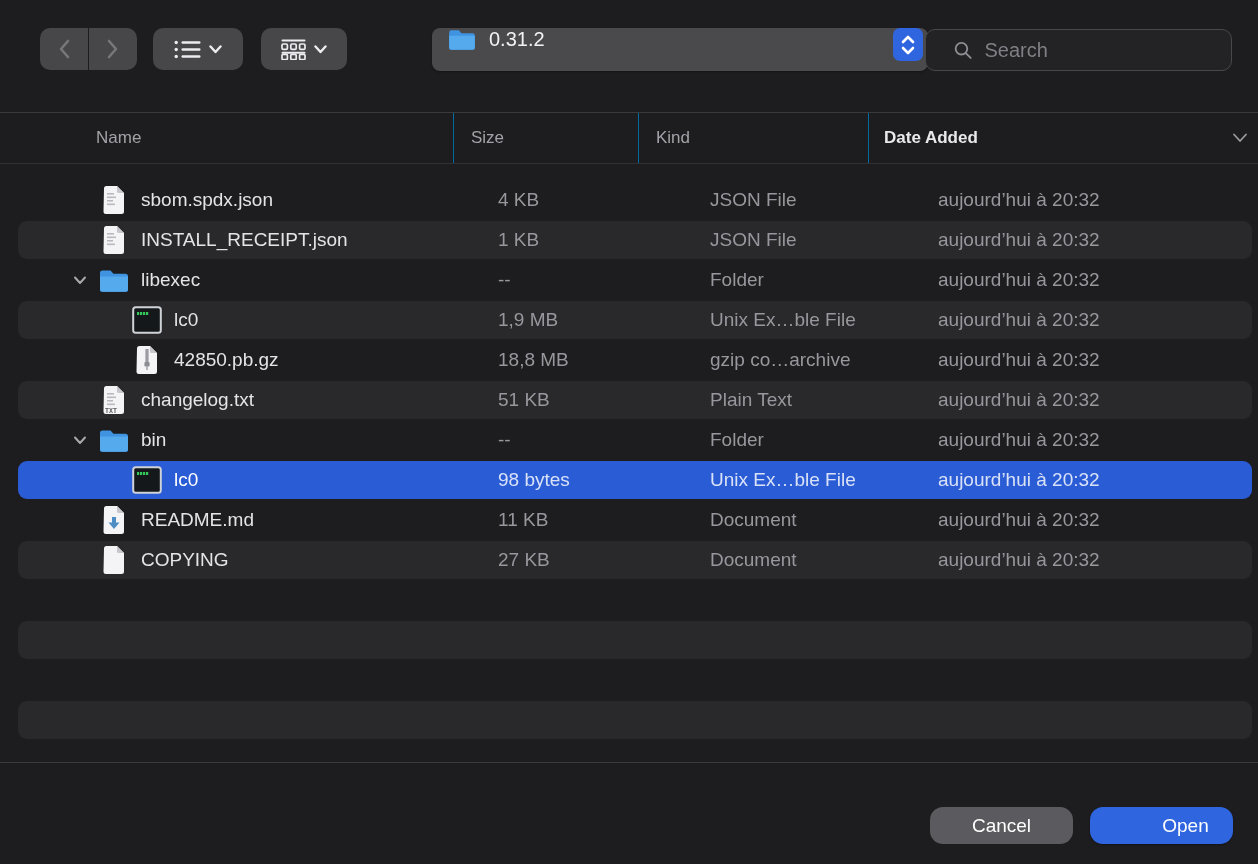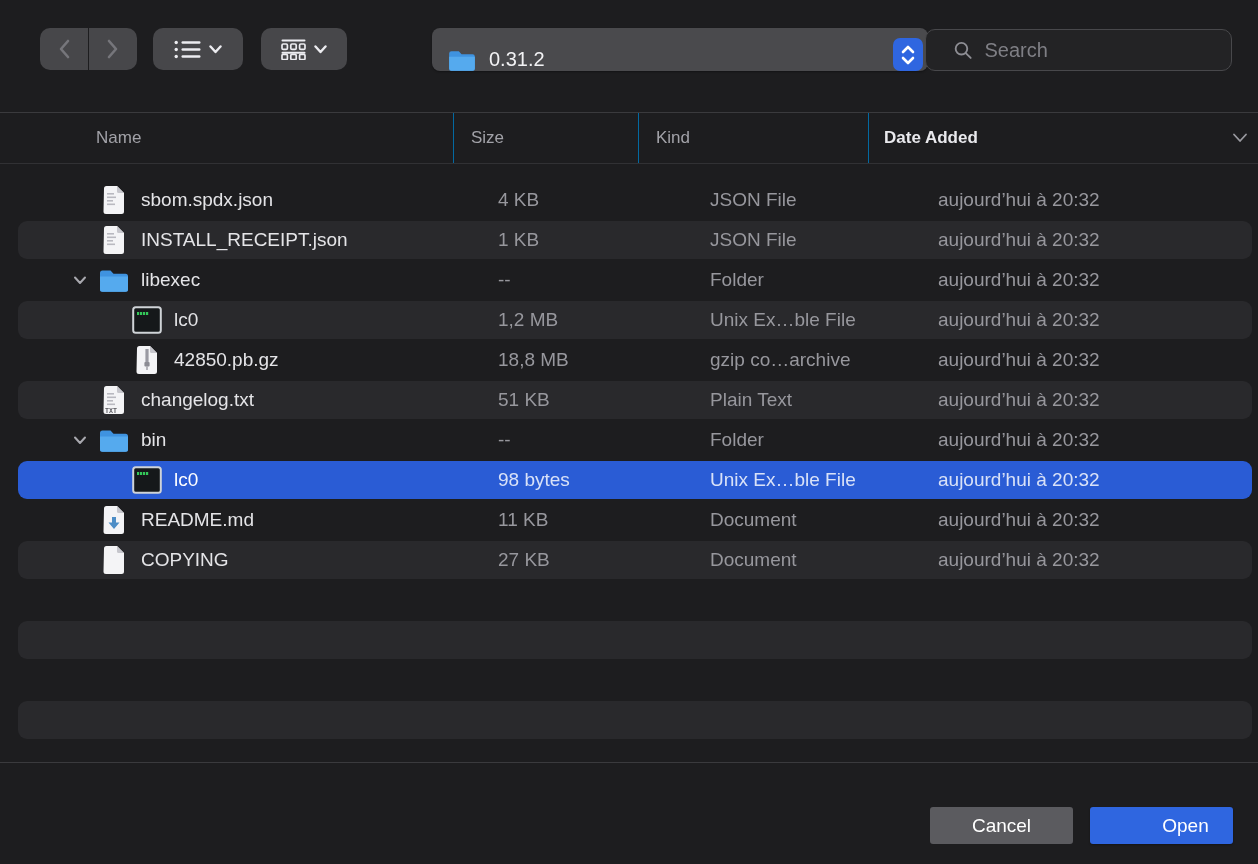--- a/index.html
+++ b/index.html
@@ -18,21 +18,21 @@
     border:none; display:flex; align-items:center; justify-content:center;
     cursor:default; gap:8px;
   }
   .btn-back   { left:40px;  width:48px; border-radius:10px 0 0 10px; }
   .btn-fwd    { left:89px;  width:48px; border-radius:0 10px 10px 0; }
   .btn-list   { left:153px; width:90px; border-radius:10px; }
   .btn-grid   { left:261px; width:86px; border-radius:10px; }
 
   .popup {
     position:absolute; top:28px; left:432px; width:496px; height:43px;
-    background:#4a4a4d; border-radius:8px; display:flex; align-items:flex-end;
+    background:#4a4a4d; border-radius:8px; display:flex; align-items:flex-start;
     padding:0 5px 0 16px; box-shadow:0 1px 2px rgba(0,0,0,.35);
   }
   .popup-label { font-size:20px; color:#f2f2f4; margin-left:13px; flex:1; }
   .stepper {
     width:30px; height:33px; border-radius:7px; background:var(--accent_blue);
     display:flex; flex-direction:column; align-items:center; justify-content:center; gap:2px;
   }
 
   .searchbox {
     position:absolute; top:29px; left:925px; width:307px; height:42px;
@@ -78,21 +78,21 @@
   .fname { color:#e4e4e7; }
   .cell-size { text-align:left; padding-right:10px; color:#97979d; white-space:nowrap; }
   .cell-kind { padding-left:27px; color:#97979d; white-space:nowrap; overflow:hidden; }
   .cell-date { padding-left:25px; color:#97979d; white-space:nowrap; }
   .row.selected .fname { color:#ffffff; }
   .row.selected .cell-size, .row.selected .cell-kind, .row.selected .cell-date { color:rgba(255,255,255,.82); }
 
   
   .footer { position:absolute; left:0; right:0; bottom:0; height:102px; border-top:1px solid #3a3a3d; }
   .btn {
-    position:absolute; top:44px; height:37px; width:143px; border:none; border-radius:3px;
+    position:absolute; top:44px; height:37px; width:143px; border:none; border-radius:13px;
     font-size:19px; color:#ffffff; font-family:inherit; cursor:default;
     display:flex; align-items:center; justify-content:center;
   }
   .btn-cancel { left:930px;  background:var(--cancel_gray); }
   .btn-open   { left:1090px; background:var(--accent_blue); box-shadow:0 1px 2px rgba(0,0,0,.3);padding-left:48px; }
 </style>
 </head>
 <body>
 
 <div class="dialog">
@@ -264,21 +264,21 @@
                 <g fill="#34c759">
                   <rect x="5" y="6" width="2.2" height="3"></rect>
                   <rect x="8" y="6" width="2.2" height="3"></rect>
                   <rect x="11" y="6" width="2.2" height="3"></rect>
                   <rect x="14" y="6" width="2.2" height="3"></rect>
                 </g>
               </svg>
             </span>
           <span class="fname">lc0</span>
         </div>
-        <div class="cell-size">1,2 MB</div>
+        <div class="cell-size">1,9 MB</div>
         <div class="cell-kind">Unix Ex…ble File</div>
         <div class="cell-date">aujourd’hui à 20:32</div>
       </div>
     </div>
       <div class="row depth1">
       <div class="stripe"></div>
       <div class="row-grid">
         <div class="cell-name">
           <span class="lead"></span>
           <span class="ficon">

